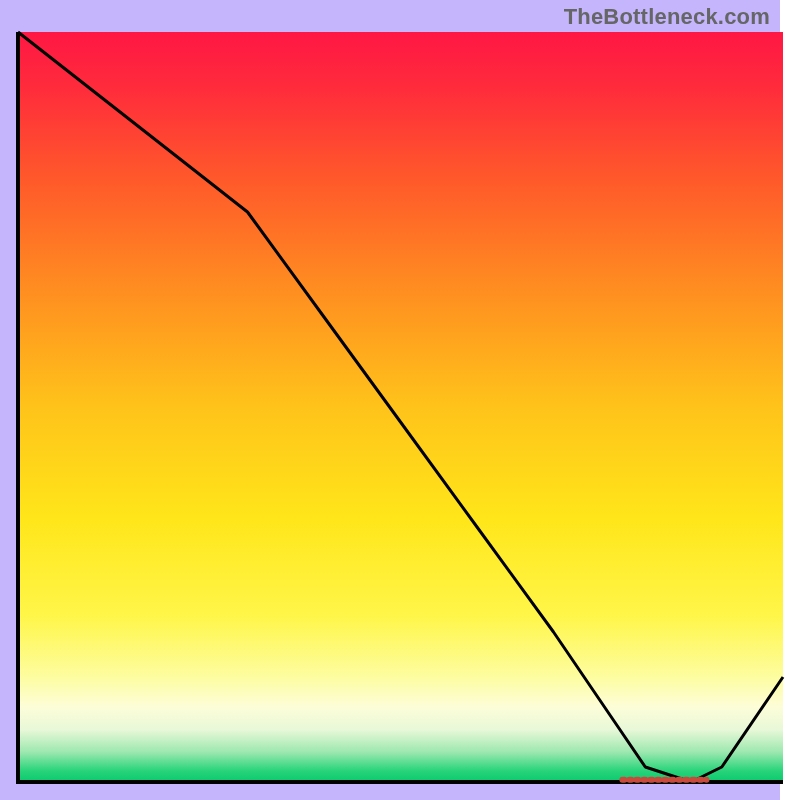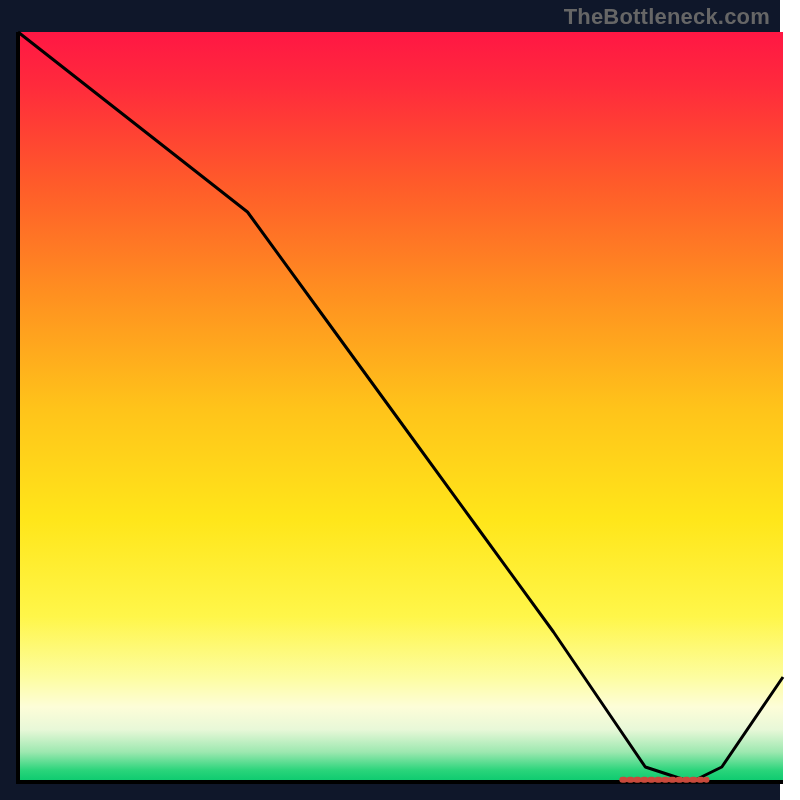--- a/index.html
+++ b/index.html
@@ -7,21 +7,21 @@
     padding: 0;
     width: 800px;
     height: 800px;
     background: white;
     font-family: Arial, sans-serif;
     overflow: hidden;
   }
   .outer {
     width: 780px;
     height: 800px;
-    background: #0f172a;
+    background: #c4b5fd;
     position: relative;
   }
   .watermark {
     position: absolute;
     top: 4px;
     right: 10px;
     font-weight: bold;
     color: #666666;
     font-size: 22px;
     letter-spacing: 0.2px;

